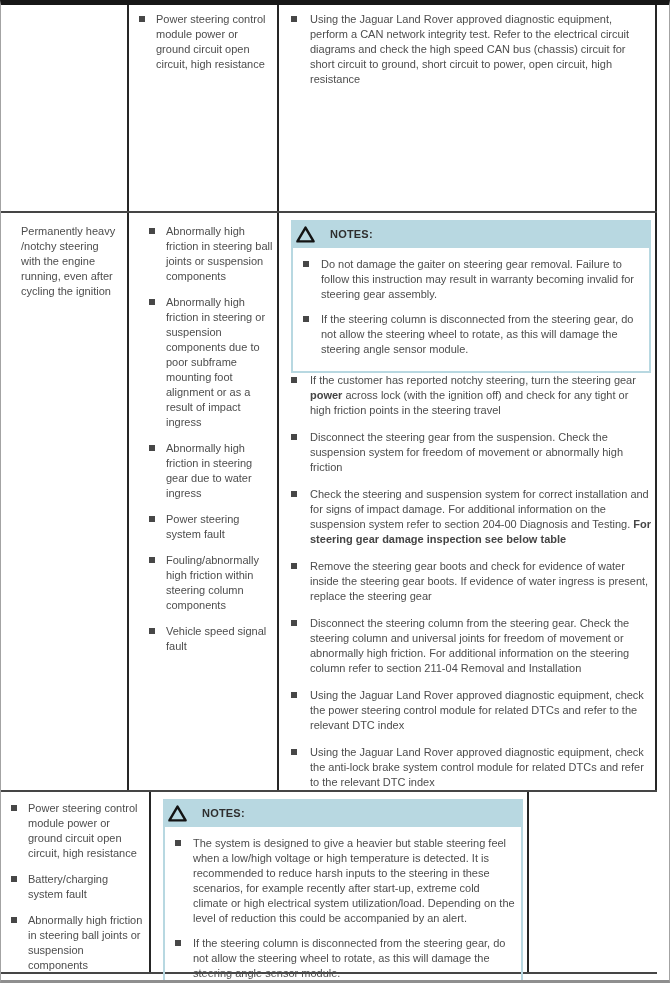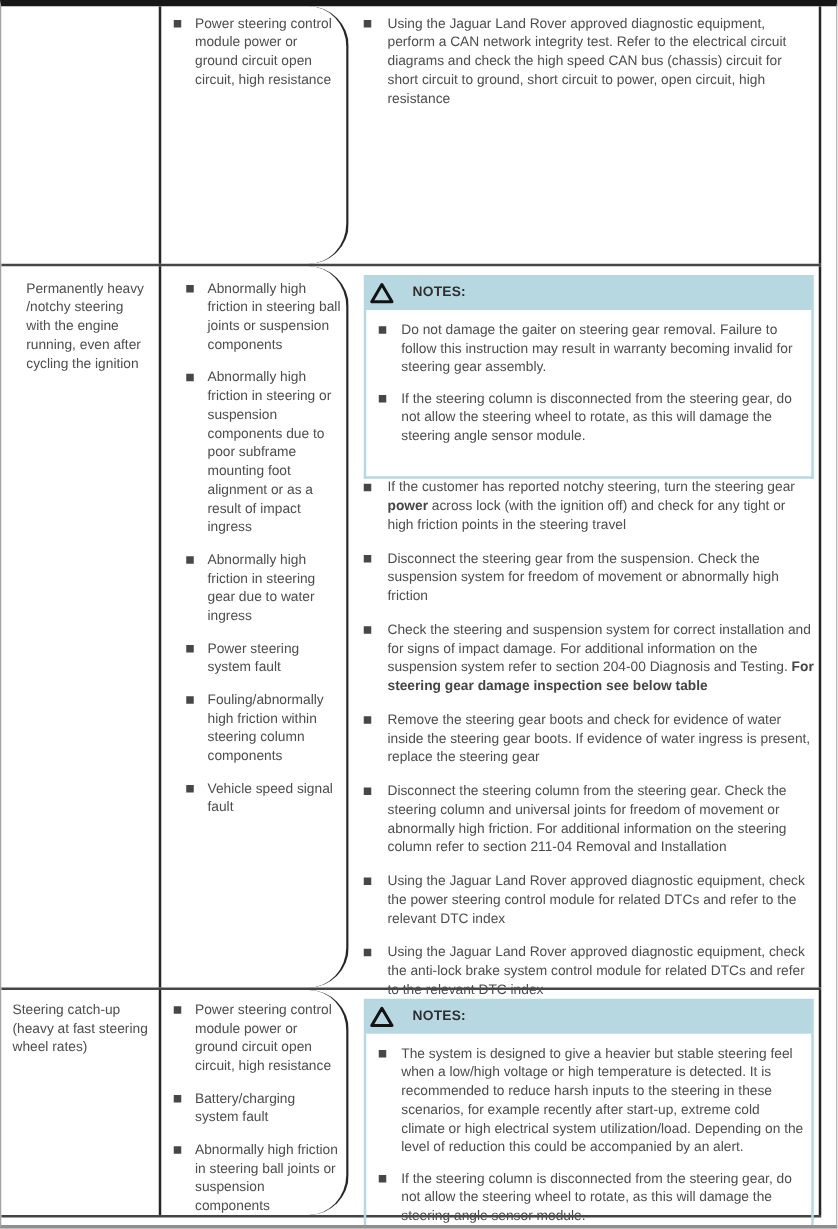--- a/index.html
+++ b/index.html
@@ -10,41 +10,41 @@
     border-top:5px solid #171717;border-bottom:3px solid #8f8f8f;
     font-family:"Liberation Sans", sans-serif;
     font-size:11px;line-height:15px;color:#4d4d4d;
   }
   .trow{display:flex;width:656px;border-bottom:2px solid #454545;box-sizing:border-box;}
   .r1{height:208px;}
   .r2{height:579px;}
   .r3{height:182px;}
   .cell{box-sizing:border-box;}
   .c1{width:128px;border-right:2px solid #262626;padding:11px 5px 0 9px;}
-  .c2{width:150px;border-right:2px solid #262626;padding:7px 4px 0 10px;border-radius:32px;}
+  .c2{width:150px;border-right:2px solid #262626;padding:7px 4px 0 10px;}
   .c3{width:378px;border-right:2px solid #262626;padding:7px 4px 0 12px;}
   .r1 .c2,.r1 .c3{padding-top:7px;}
   .r2 .c1,.r2 .c2{padding-top:11px;padding-left:20px;}
   .r3 .c1,.r3 .c2{padding-top:9px;}
   ul.blist{list-style:none;margin:0;padding:0;}
   .bi{display:flex;margin-bottom:11px;}
   .sq{flex:0 0 auto;width:6px;height:6px;background:#474747;margin:4px 11px 0 0;}
   .c3 .sq{margin-right:13px;}
   .btxt{flex:1 1 auto;}
   .bold{font-weight:bold;color:#454545;}
   
   .notes{margin:0 0 0 0;}
   .r2 .notes{margin-top:0;}
   .notes-head{
     background:var(--notes-blue,#b8d8e1);height:28px;display:flex;align-items:center;
     padding-left:4px;
   }
   .notes-title{font-weight:bold;color:#2e2e2e;margin-left:14px;letter-spacing:.2px;}
   .tri{display:flex;align-items:center;}
-  .notes-body{border:2px solid var(--notes-blue,#b8d8e1);border-top:0;padding:9px 6px 14px 10px;}
+  .notes-body{border:2px solid var(--notes-blue,#b8d8e1);border-top:0;padding:9px 6px 4px 10px;}
   .notes-body .bi{margin-bottom:10px;}
   .notes-body .sq{margin-right:12px;}
   .actions-list{margin-top:21px;}
   .actions-list .bi{margin-bottom:12px;}
   .symptom-text{padding-right:2px;}
 </style>
 </head>
 <body>
 
 <div class="page">
@@ -153,23 +153,20 @@
           </li>
         <li class="bi">
             <span class="sq"></span>
             <span class="btxt">Using the Jaguar Land Rover approved diagnostic equipment, check the anti-lock brake system control module for related DTCs and refer to the relevant DTC index</span>
           </li>
       </ul>
     </div>
   </div>
 
   <div class="trow r3">
-    <div class="cell c1">
-      <div class="symptom-text">Steering catch-up (heavy at fast steering wheel rates)</div>
-    </div>
     <div class="cell c2">
       <ul class="blist">
         <li class="bi">
             <span class="sq"></span>
             <span class="btxt">Power steering control module power or ground circuit open circuit, high resistance</span>
           </li>
         <li class="bi">
             <span class="sq"></span>
             <span class="btxt">Battery/charging system fault</span>
           </li>

